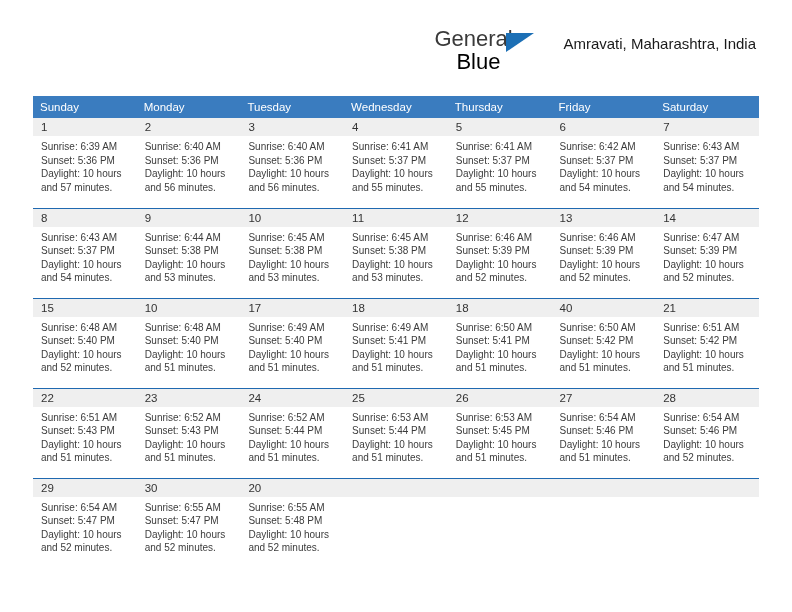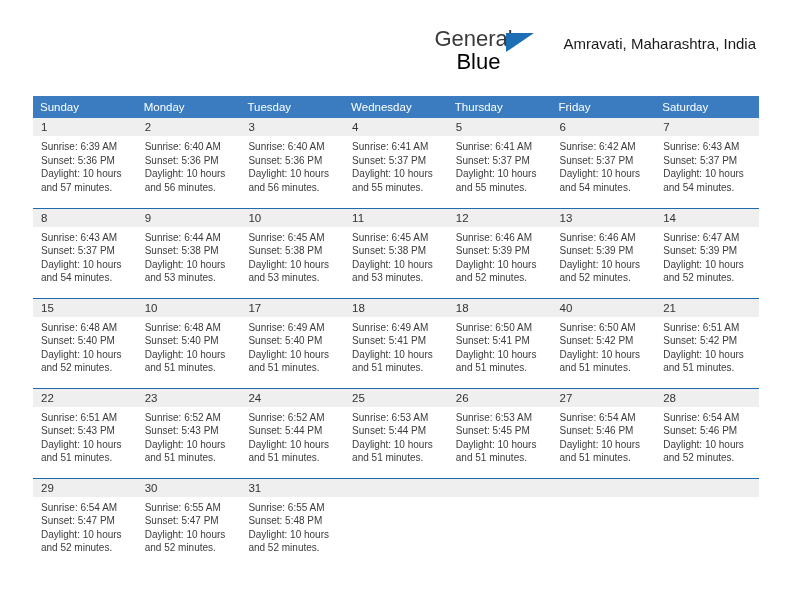--- a/index.html
+++ b/index.html
@@ -407,21 +407,21 @@
           </td>
           <td class="day-cell">
             <div class="daynum">30</div>
             <div class="info">
               <div>Sunrise: 6:55 AM</div>
               <div>Sunset: 5:47 PM</div>
               <div class="daylight">Daylight: 10 hours and 52 minutes.</div>
             </div>
           </td>
           <td class="day-cell">
-            <div class="daynum">31</div>
+            <div class="daynum">20</div>
             <div class="info">
               <div>Sunrise: 6:55 AM</div>
               <div>Sunset: 5:48 PM</div>
               <div class="daylight">Daylight: 10 hours and 52 minutes.</div>
             </div>
           </td>
           <td class="day-cell empty">
             <div class="daynum"></div>
           </td>
           <td class="day-cell empty">

